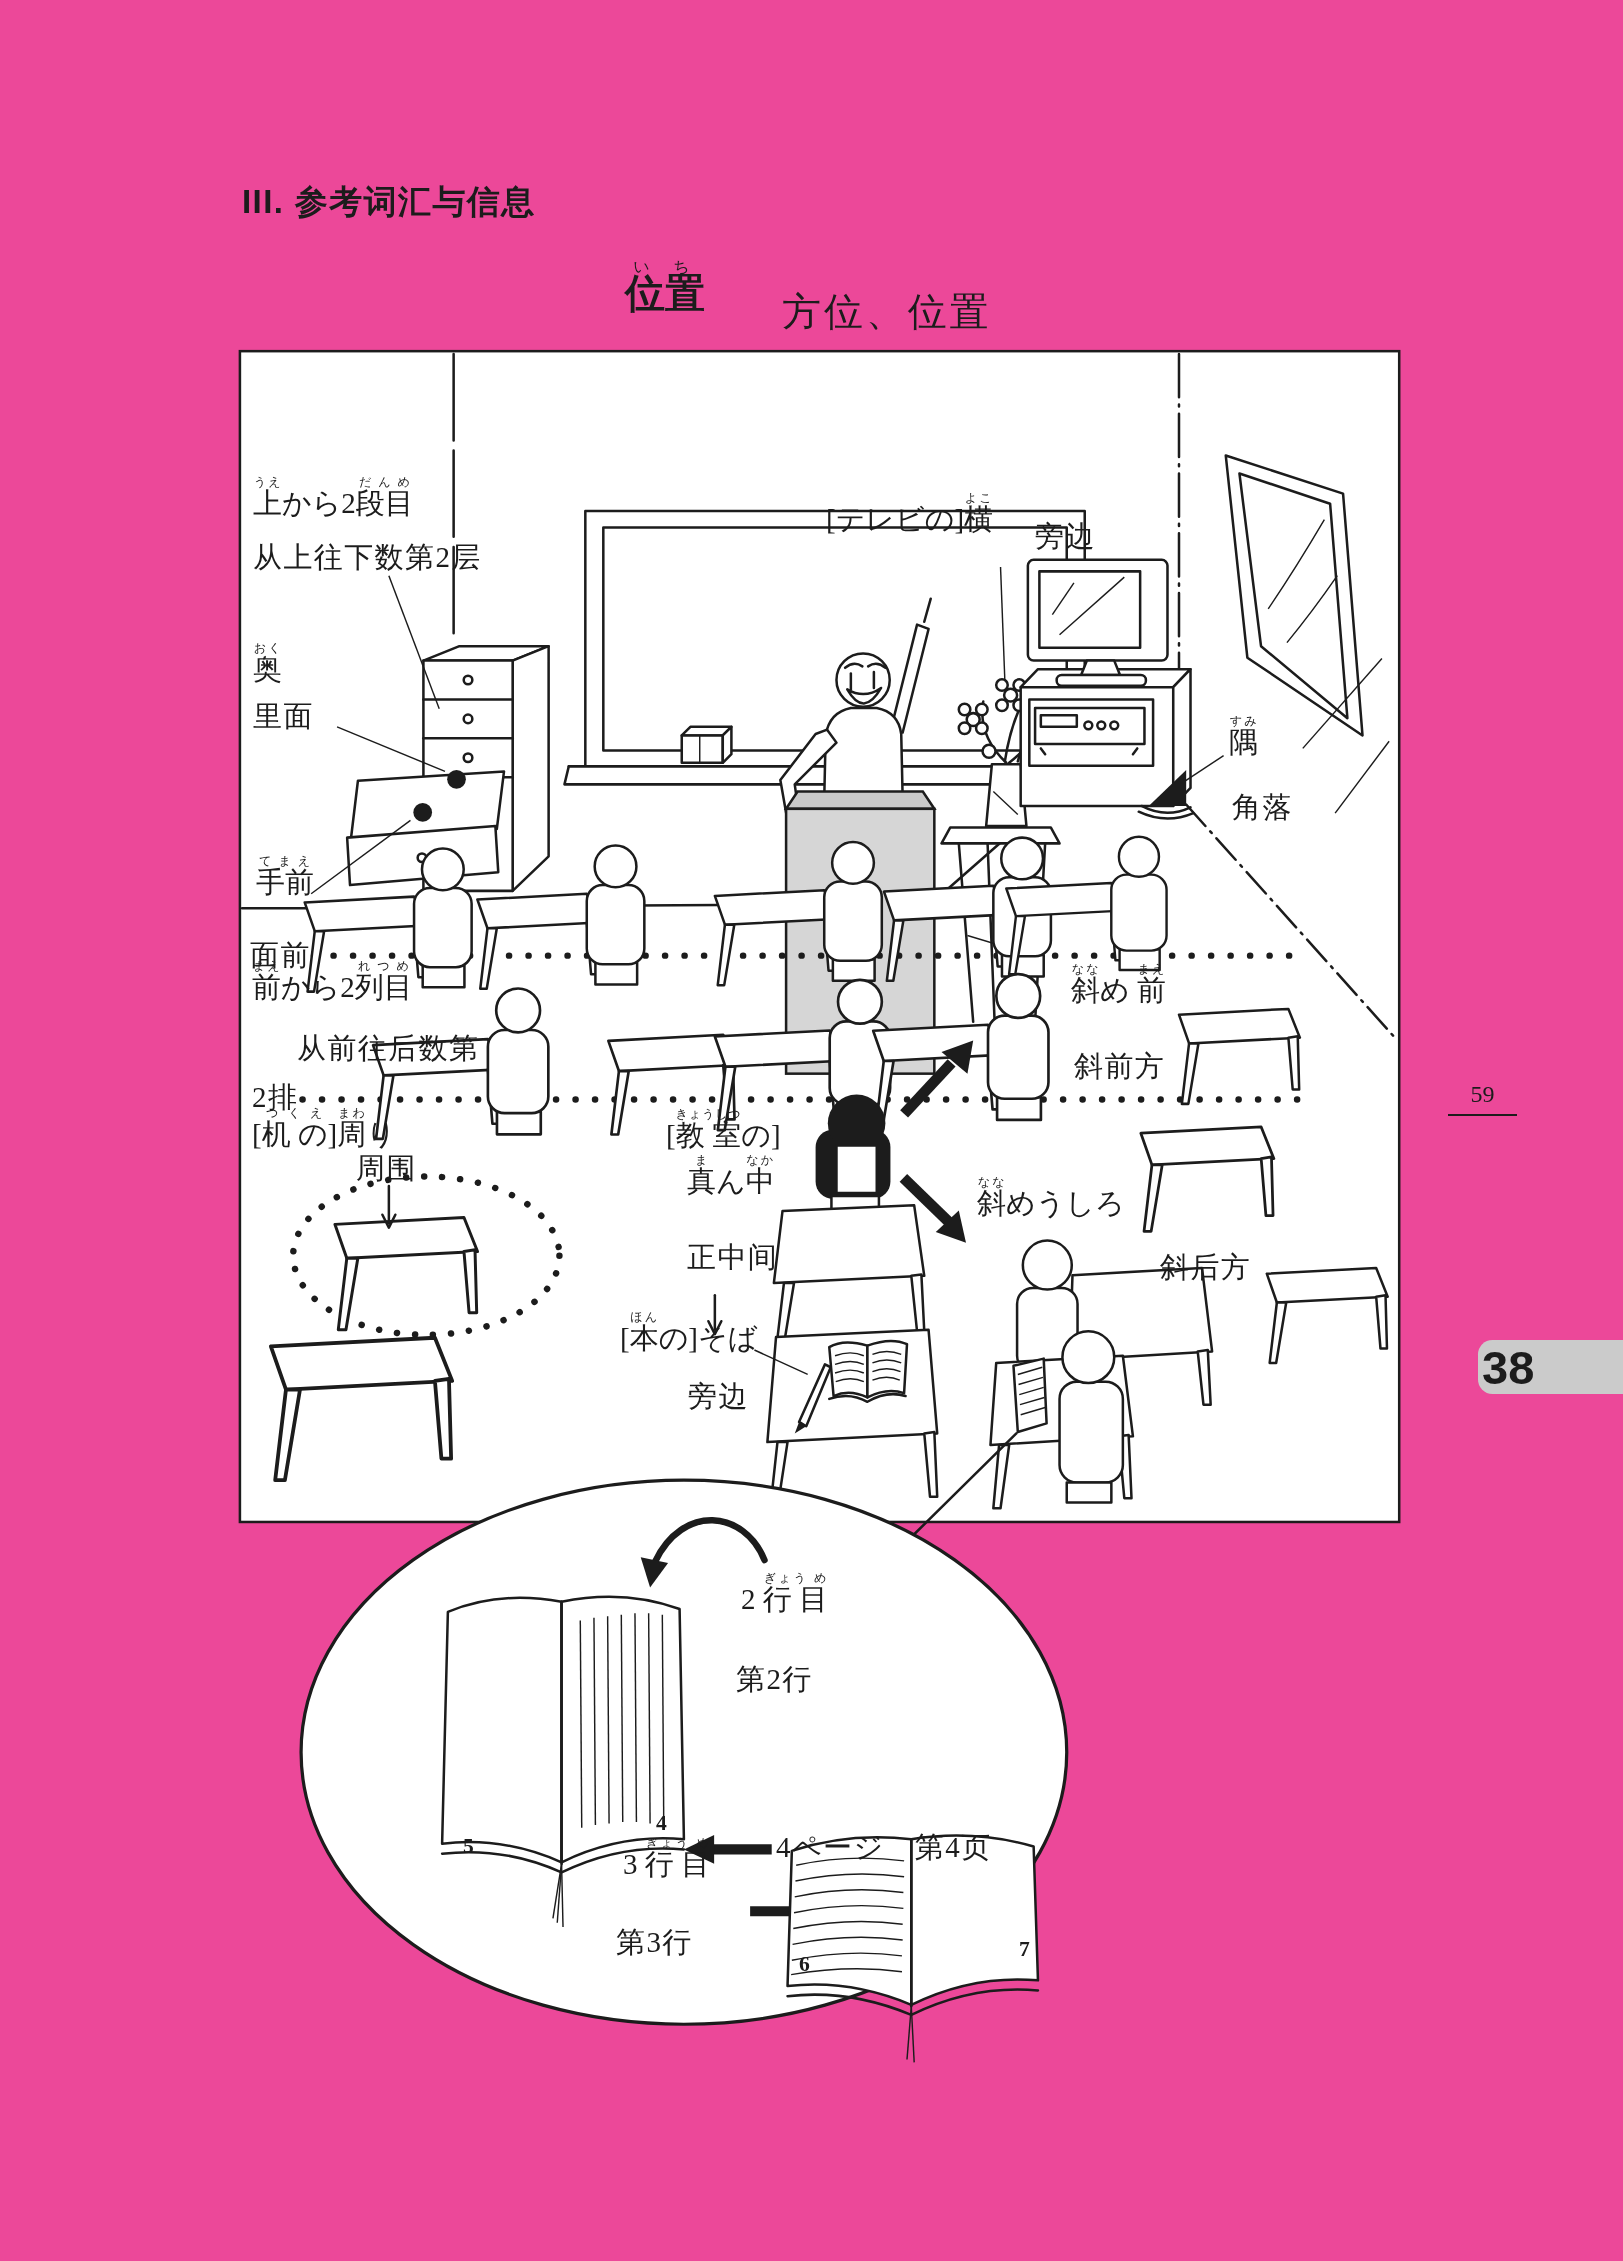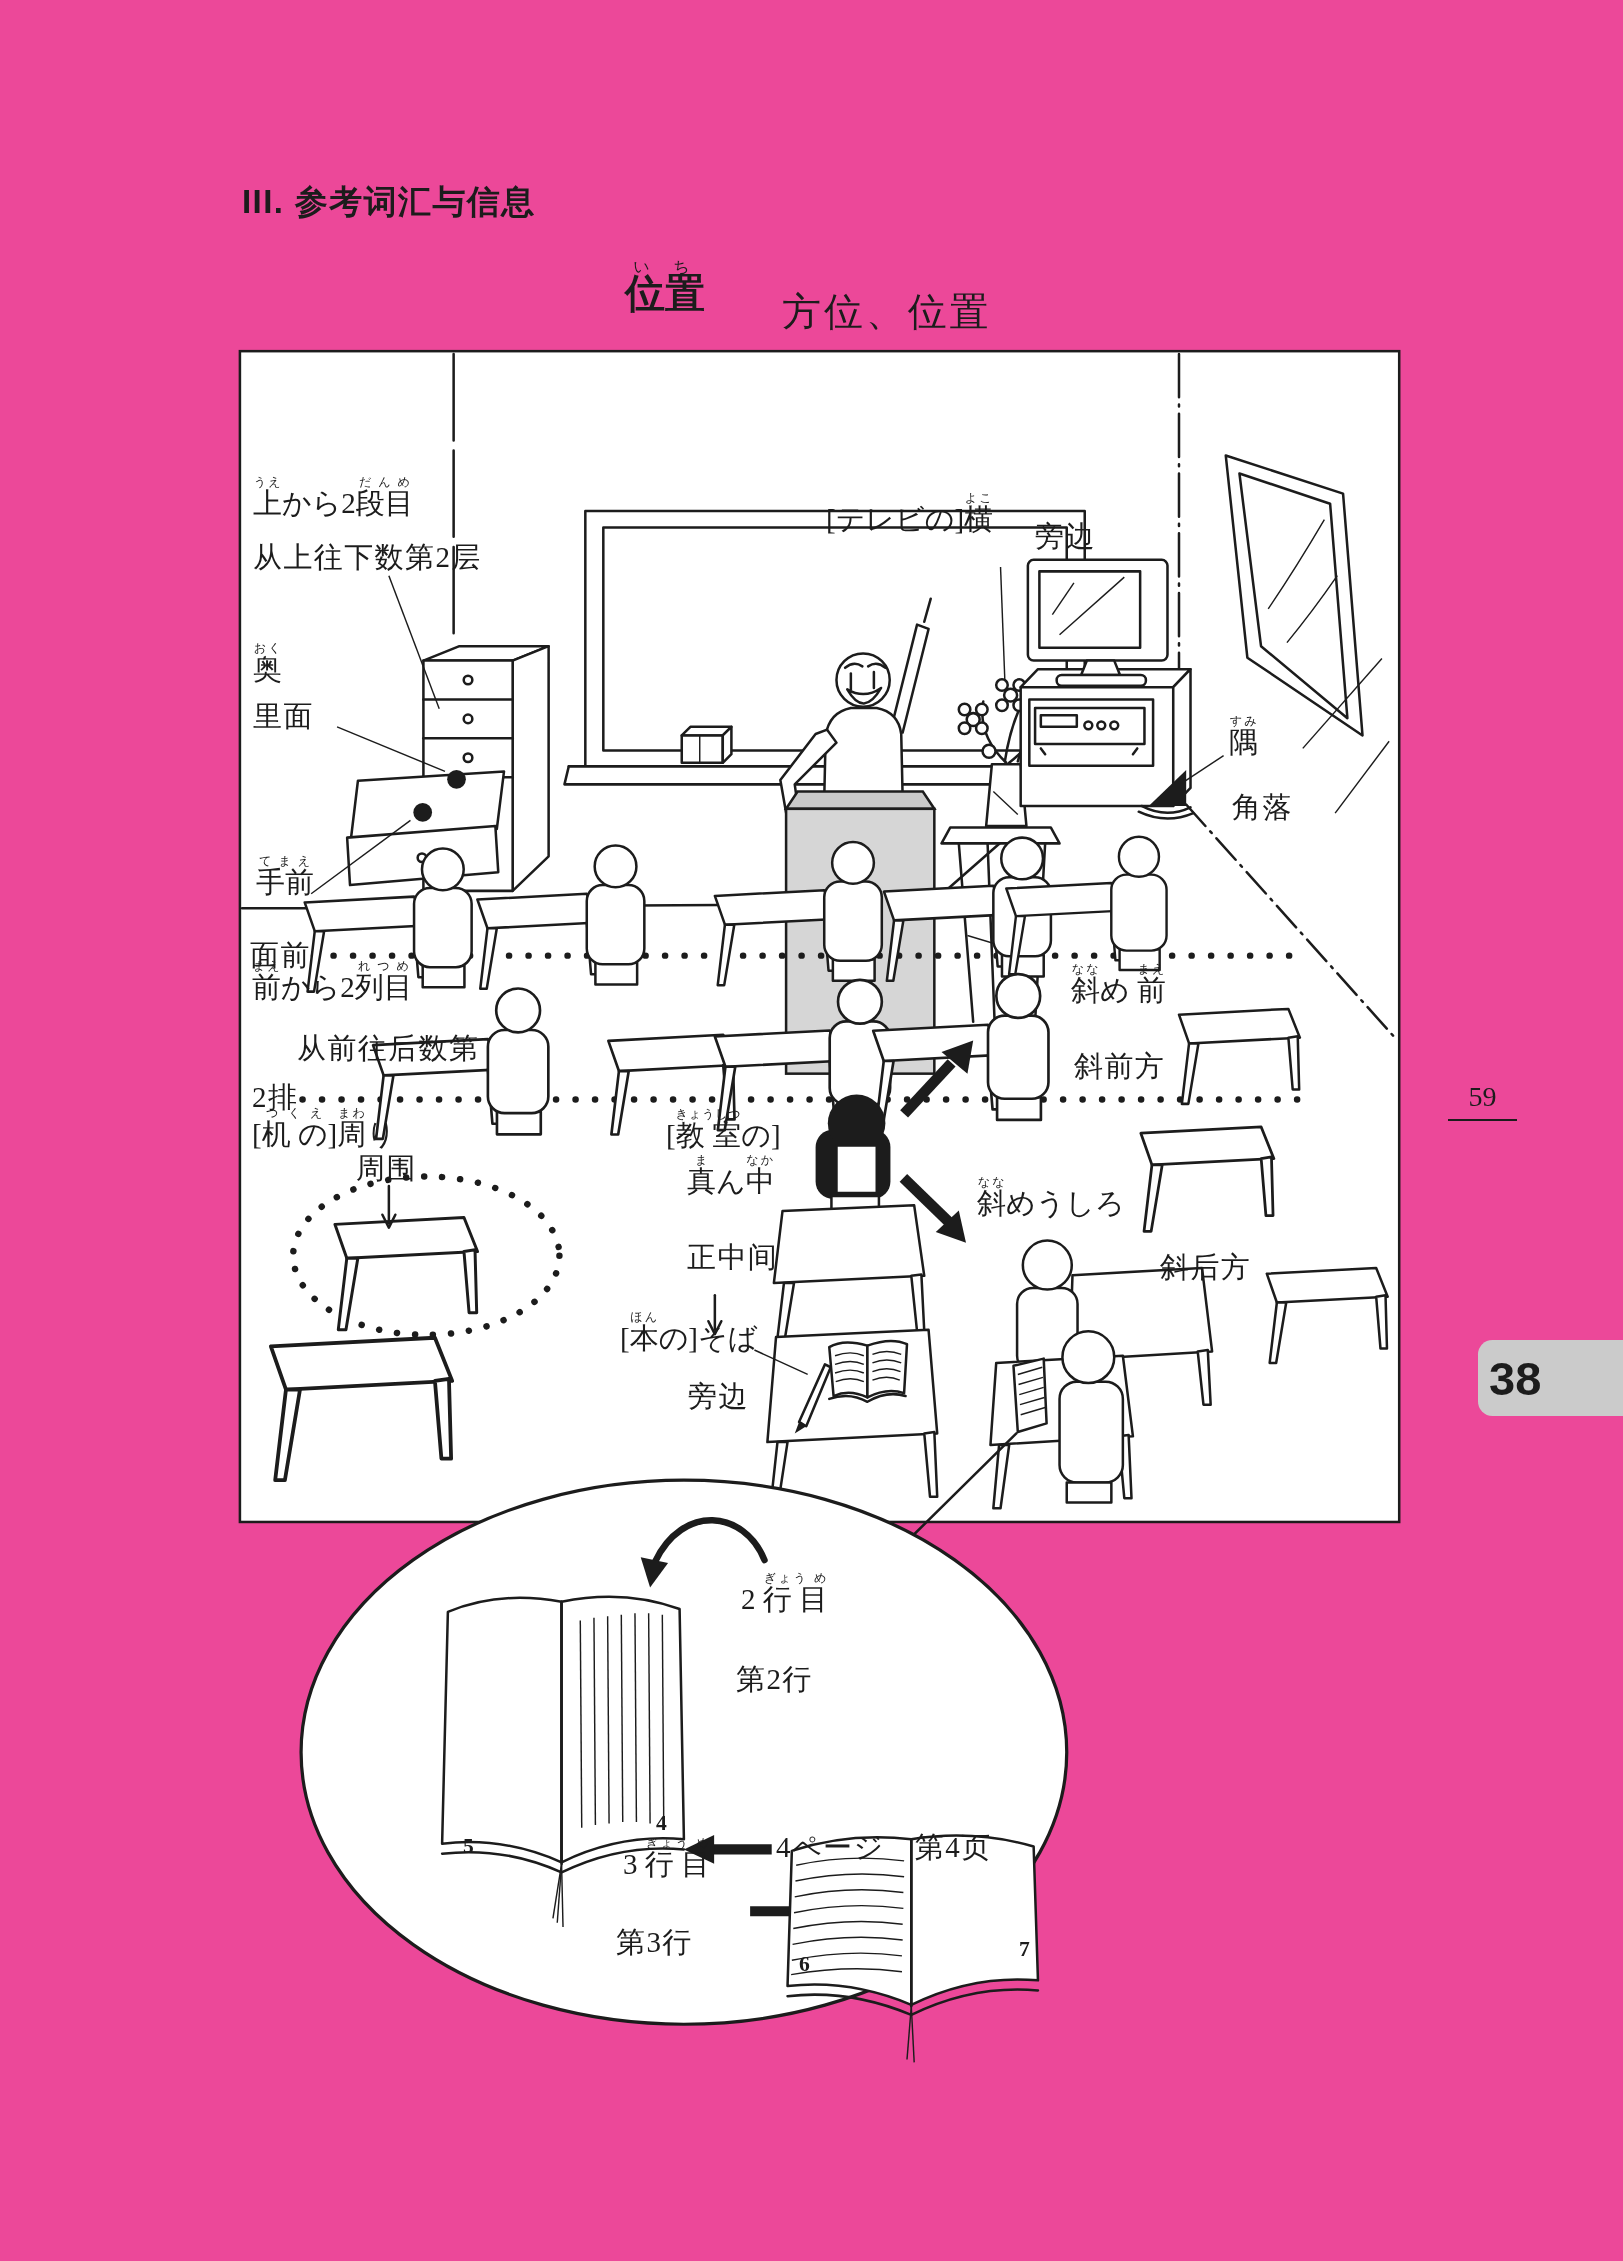--- a/index.html
+++ b/index.html
@@ -8,24 +8,24 @@
   .abs{position:absolute;white-space:nowrap;}
   .hdr{font-family:"Liberation Sans","DejaVu Sans",sans-serif;font-weight:bold;font-size:33px;letter-spacing:1.4px;}
   .title-word{font-size:40px;font-weight:bold;line-height:1;}
   .title-word rt{font-size:16px;font-weight:normal;letter-spacing:7.2px;}
   .title-sub{font-size:39px;letter-spacing:2.9px;}
   .jl{font-size:29px;line-height:1;}
   .jl rt{font-size:12.2px;letter-spacing:0.7px;}
   ruby{ruby-align:space-around;}
   .zh{font-size:29px;letter-spacing:1.4px;}
   .small{font-size:21.6px;font-weight:bold;}
-  .pageno{font-size:28px;width:69px;text-align:center;border-bottom:2.2px solid #1c1c1c;padding-bottom:5.8px;}
-  .lesson{background:#cbcbcb;border-radius:14.4px 0 0 14.4px;width:146px;height:76px;
+  .pageno{font-size:24px;width:69px;text-align:center;border-bottom:2.2px solid #1c1c1c;padding-bottom:5.8px;}
+  .lesson{background:#cbcbcb;border-radius:14.4px 0 0 14.4px;width:146px;height:54px;
           font-family:"Liberation Sans","DejaVu Sans",sans-serif;font-weight:bold;font-size:47px;
-          color:#1c1c1c;display:flex;align-items:center;padding-left:11px;box-sizing:border-box;}
+          color:#1c1c1c;display:flex;align-items:center;padding-left:4px;box-sizing:border-box;}
   svg{position:absolute;left:0;top:0;}
   .art{fill:#ffffff;stroke:#1c1c1c;stroke-width:3.5;stroke-linecap:round;stroke-linejoin:round;}
   .ln{fill:none;stroke:#1c1c1c;stroke-width:3.5;stroke-linecap:round;stroke-linejoin:round;}
   .thin{fill:none;stroke:#1c1c1c;stroke-width:2;}
   .thick{fill:none;stroke:#1c1c1c;stroke-width:15;}
   .inkfill{fill:#1c1c1c;stroke:none;}
   .dots{fill:none;stroke:#1c1c1c;stroke-width:9;stroke-linecap:round;stroke-dasharray:0.1 27;}
   .dotsE{fill:none;stroke:#1c1c1c;stroke-width:9;stroke-linecap:round;stroke-dasharray:0.1 25;}
 </style>
 </head>

